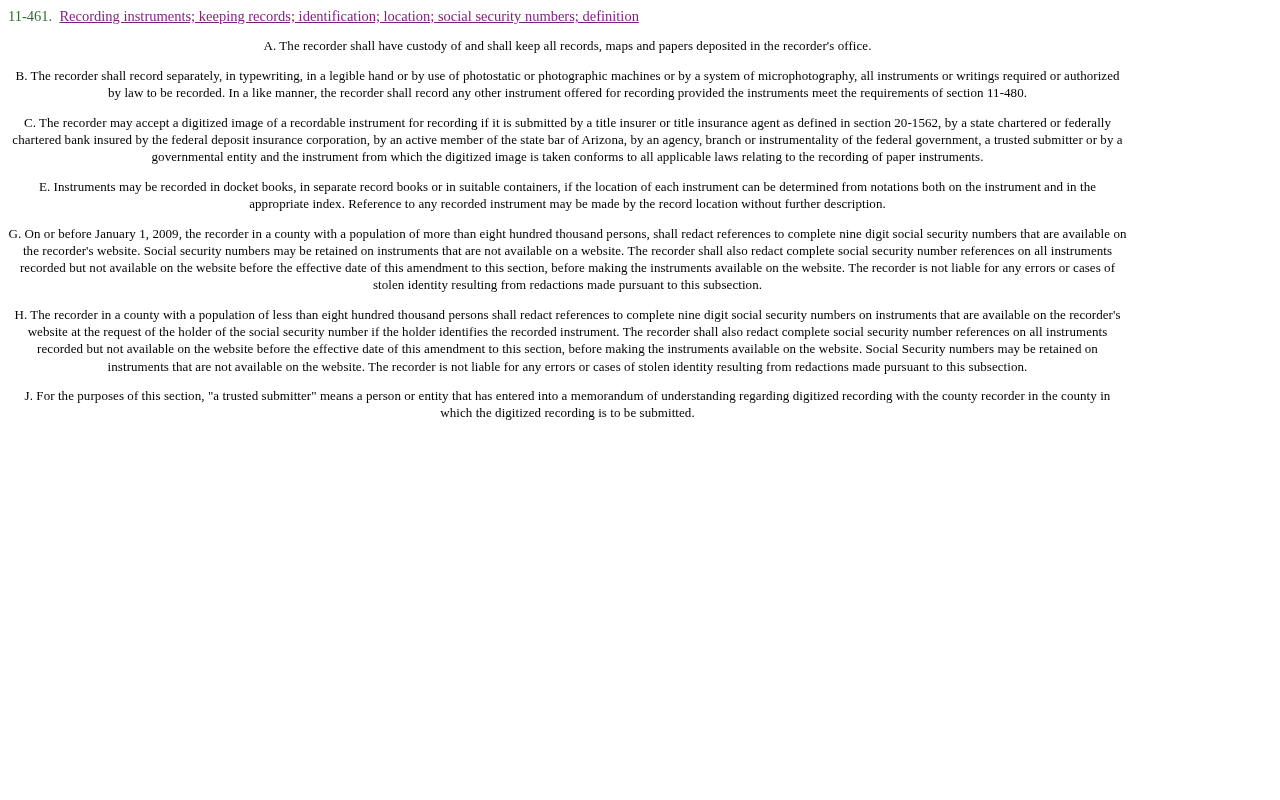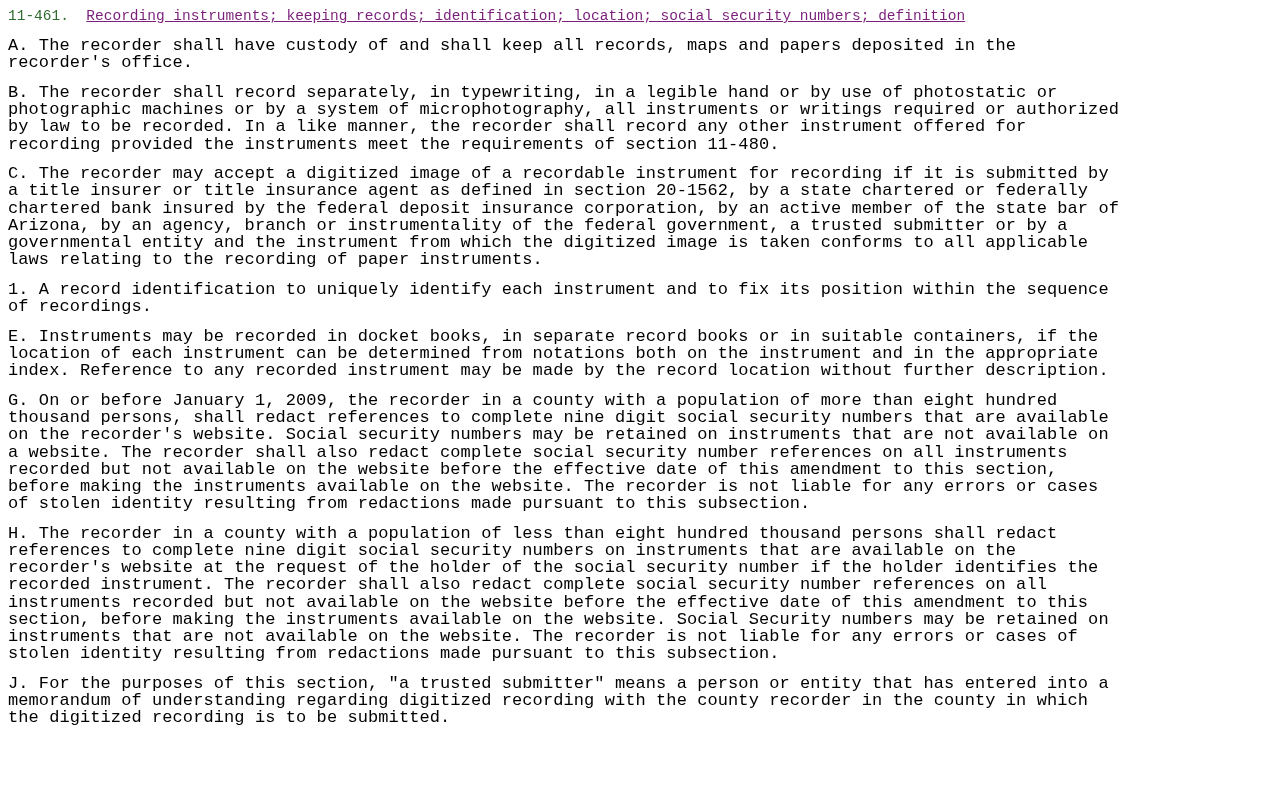--- a/index.html
+++ b/index.html
@@ -11,41 +11,40 @@
     width: 1280px;
     height: 800px;
     overflow: hidden;
     font-family: "Liberation Serif", "DejaVu Serif", serif;
     color: #000000;
   }
   .page {
     padding: 8px 9px 0 8px;
     box-sizing: border-box;
     width: 1136px;
-    font-family: Liberation Mono, monospace;
   }
   .statute-heading {
     font-size: 14.5px;
     line-height: 17px;
     margin: 0 0 12px 0;
     white-space: nowrap;
   }
   .statute-number {
     color: #2e6b2e;
   }
   .statute-title-link {
     color: #7a1f7a;
     text-decoration: underline;
     cursor: pointer;
   }
   p.para {
-    font-size: 17px;
+    font-size: 13px;
     line-height: 17.2px;
     margin: 0 0 12.5px 0;
-    text-align: left;
+    text-align: center;
     color: #000000;
     letter-spacing: 0.005em;
   }
   p.para:last-child {
     margin-bottom: 16px;
   }
 </style>
 </head>
 <body>
 
@@ -53,20 +52,19 @@
 
   <div class="statute-heading">
     <span class="statute-number">11-461.</span>
     <span>&nbsp;</span><a class="statute-title-link" href="#">Recording instruments; keeping records; identification; location; social security numbers; definition</a>
   </div>
 
   <div>
     <p class="para">A. The recorder shall have custody of and shall keep all records, maps and papers deposited in the recorder's office.</p>
     <p class="para">B. The recorder shall record separately, in typewriting, in a legible hand or by use of photostatic or photographic machines or by a system of microphotography, all instruments or writings required or authorized by law to be recorded. In a like manner, the recorder shall record any other instrument offered for recording provided the instruments meet the requirements of section 11-480.</p>
     <p class="para">C. The recorder may accept a digitized image of a recordable instrument for recording if it is submitted by a title insurer or title insurance agent as defined in section 20-1562, by a state chartered or federally chartered bank insured by the federal deposit insurance corporation, by an active member of the state bar of Arizona, by an agency, branch or instrumentality of the federal government, a trusted submitter or by a governmental entity and the instrument from which the digitized image is taken conforms to all applicable laws relating to the recording of paper instruments.</p>
-    <p class="para">1. A record identification to uniquely identify each instrument and to fix its position within the sequence of recordings.</p>
     <p class="para">E. Instruments may be recorded in docket books, in separate record books or in suitable containers, if the location of each instrument can be determined from notations both on the instrument and in the appropriate index. Reference to any recorded instrument may be made by the record location without further description.</p>
     <p class="para">G. On or before January 1, 2009, the recorder in a county with a population of more than eight hundred thousand persons, shall redact references to complete nine digit social security numbers that are available on the recorder's website.  Social security numbers may be retained on instruments that are not available on a website.  The recorder shall also redact complete social security number references on all instruments recorded but not available on the website before the effective date of this amendment to this section, before making the instruments available on the website.  The recorder is not liable for any errors or cases of stolen identity resulting from redactions made pursuant to this subsection.</p>
     <p class="para">H. The recorder in a county with a population of less than eight hundred thousand persons shall redact references to complete nine digit social security numbers on instruments that are available on the recorder's website at the request of the holder of the social security number if the holder identifies the recorded instrument.  The recorder shall also redact complete social security number references on all instruments recorded but not available on the website before the effective date of this amendment to this section, before making the instruments available on the website.  Social Security numbers may be retained on instruments that are not available on the website. The recorder is not liable for any errors or cases of stolen identity resulting from redactions made pursuant to this subsection.</p>
     <p class="para">J. For the purposes of this section, "a trusted submitter" means a person or entity that has entered into a memorandum of understanding regarding digitized recording with the county recorder in the county in which the digitized recording is to be submitted.</p>
   </div>
 
 </div>
 
 </body></html>

